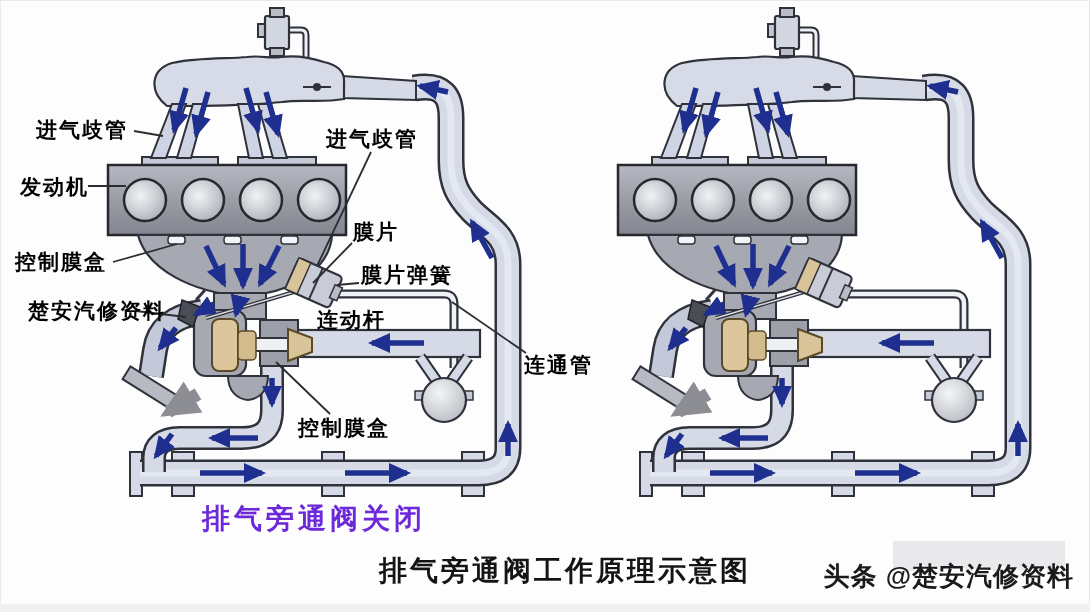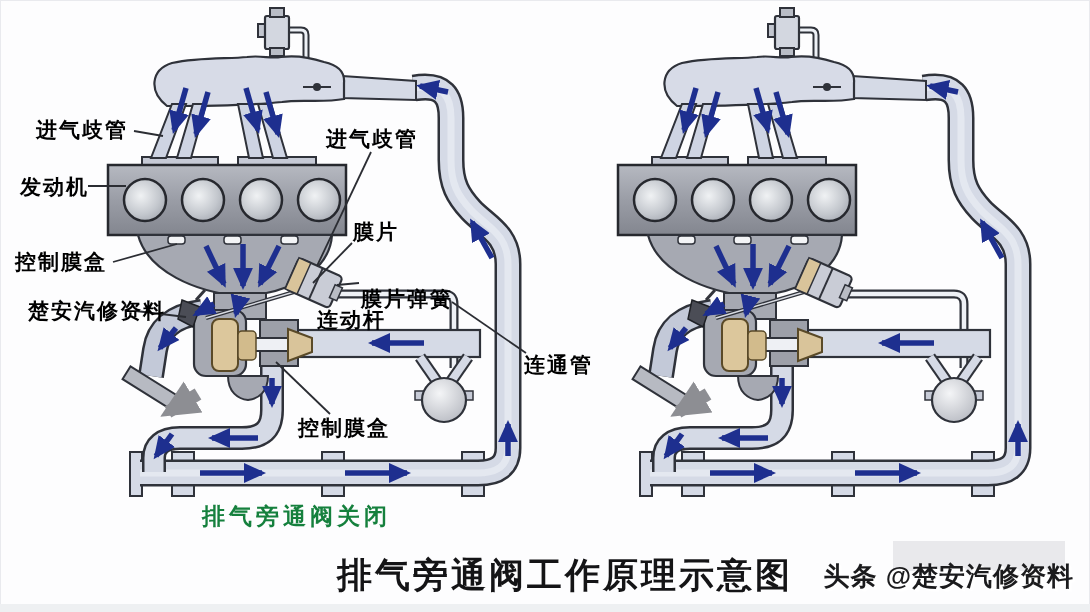--- a/index.html
+++ b/index.html
@@ -4,24 +4,24 @@
 <style>
   html,body{margin:0;padding:0;background:#ffffff;}
   .stage{
     position:relative;width:1090px;height:612px;background:#fdfdfe;
     font-family:"Liberation Sans", sans-serif;overflow:hidden;
     box-shadow:inset 0 0 0 1px #e9eaee;
   }
   .stage svg{position:absolute;left:0;top:0;}
   .lbl{position:absolute;color:#000000;font-size:21px;font-weight:700;
        letter-spacing:2px;white-space:nowrap;line-height:1;}
-  .cap{position:absolute;color:#15803d;font-size:23px;font-weight:700;
+  .cap{position:absolute;color:#6d28d9;font-size:28px;font-weight:700;
        letter-spacing:4px;white-space:nowrap;line-height:1;}
   .ttl{position:absolute;left:40px;width:1050px;top:556px;text-align:center;
-       color:#141416;font-size:35px;font-weight:800;letter-spacing:3px;line-height:1.1;}
+       color:#141416;font-size:28px;font-weight:800;letter-spacing:3px;line-height:1.1;}
   .wm-box{position:absolute;left:893px;top:541px;width:172px;height:30px;background:#e9e9ec;}
   .wm{position:absolute;right:16px;top:563px;font-size:26px;font-weight:800;color:#1b1b1d;
       letter-spacing:1px;white-space:nowrap;line-height:1;
       text-shadow:2px 2px 0 #ffffff,3px 3px 1px rgba(255,255,255,.75);}
   .bottom-band{position:absolute;left:0;bottom:0;width:100%;height:8px;background:#eef0f2;}
 </style>
 </head>
 <body>
 
 <div class="stage">
@@ -197,21 +197,21 @@
       <line x1="330" y1="414" x2="276" y2="362"></line>
     </g>
   </svg>
 
   <div class="lbl" style="left:36px;top:119px">进气歧管</div>
   <div class="lbl" style="left:20px;top:176px">发动机</div>
   <div class="lbl" style="left:15px;top:251px">控制膜盒</div>
   <div class="lbl" style="left:28px;top:300px">楚安汽修资料</div>
   <div class="lbl" style="left:326px;top:128px">进气歧管</div>
   <div class="lbl" style="left:353px;top:221px">膜片</div>
-  <div class="lbl" style="left:361px;top:288px">膜片弹簧</div>
+  <div class="lbl" style="left:361px;top:264px">膜片弹簧</div>
   <div class="lbl" style="left:317px;top:309px">连动杆</div>
   <div class="lbl" style="left:524px;top:354px">连通管</div>
   <div class="lbl" style="left:298px;top:417px">控制膜盒</div>
 
   <div class="cap" style="left:202px;top:505px">排气旁通阀关闭</div>
 
   <div class="ttl">排气旁通阀工作原理示意图</div>
 
   <div class="wm-box"></div>
   <div class="wm">头条 @楚安汽修资料</div>

